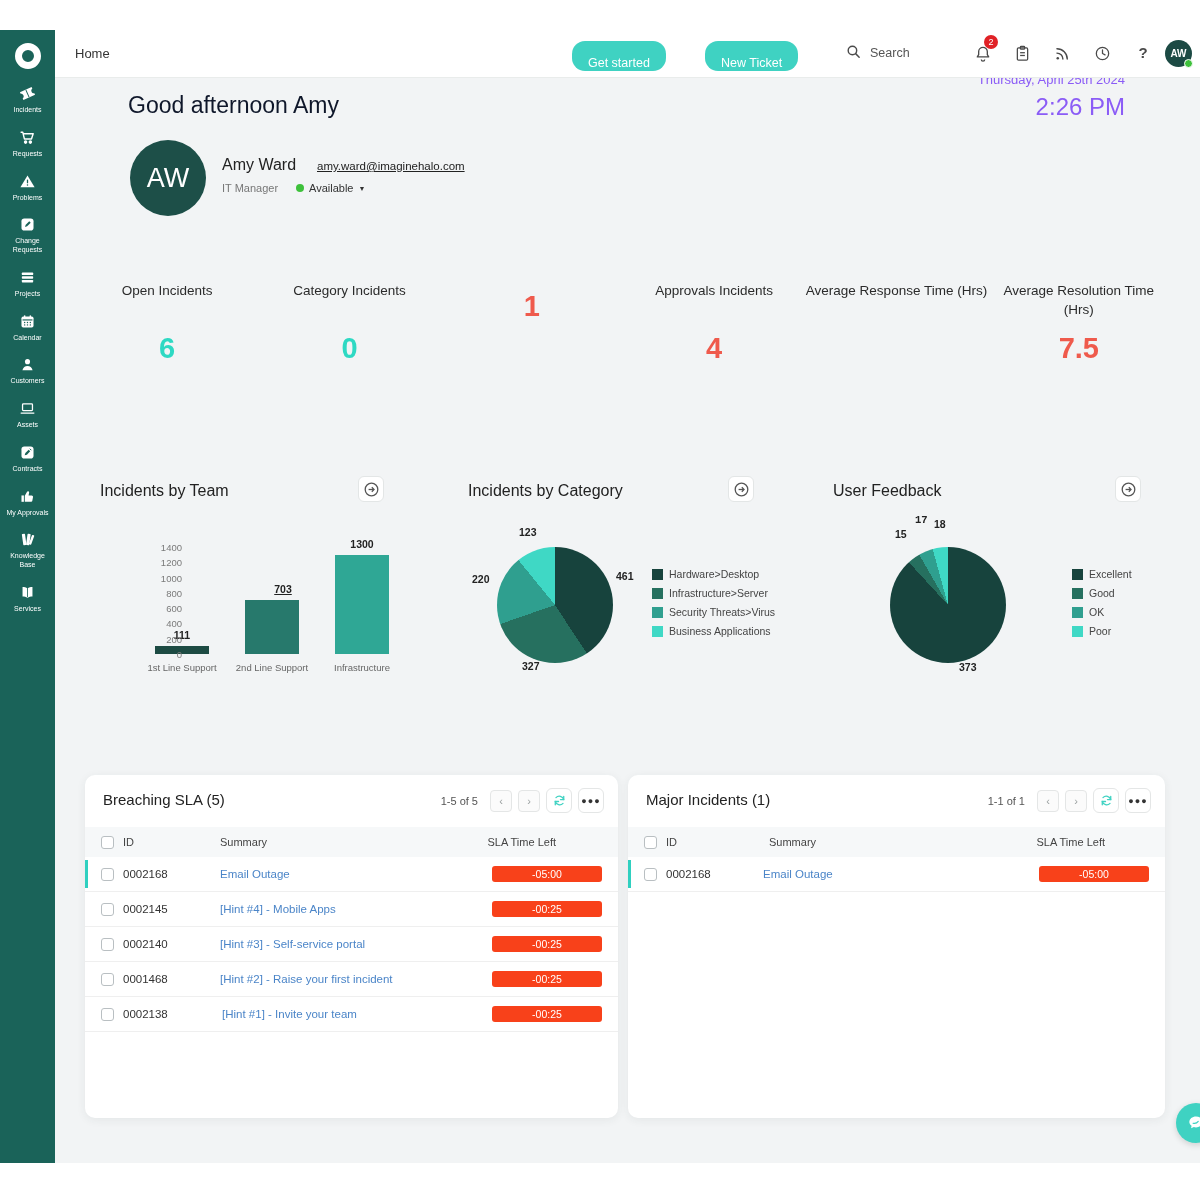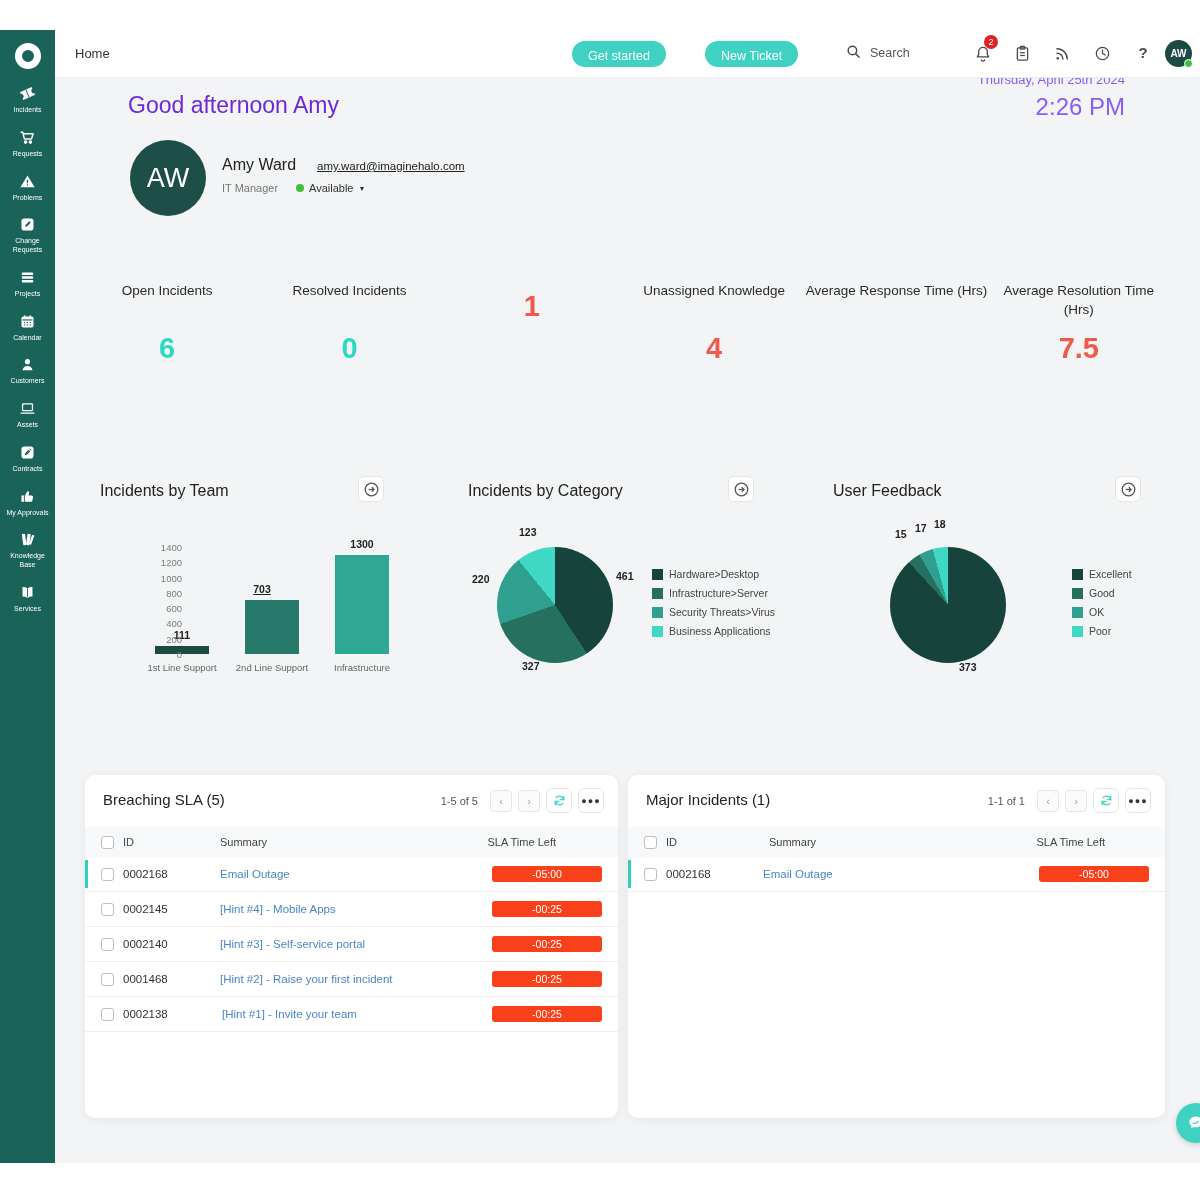--- a/index.html
+++ b/index.html
@@ -10,32 +10,32 @@
   .sidebar { position:absolute; left:0; top:0; width:55px; height:100%; background:#1a6359; z-index:5; }
   .logo { width:26px; height:26px; border:7px solid #fff; border-radius:50%; margin:13px auto 16px auto; }
   .nav { display:flex; flex-direction:column; align-items:center; gap:14px; }
   .nav-item { width:55px; display:flex; flex-direction:column; align-items:center; cursor:pointer; }
   .nav-ic { height:17px; display:flex; align-items:center; justify-content:center; }
   .nav-lb { margin-top:4px; font-size:7px; color:#ffffff; text-align:center; line-height:1.25; font-weight:500; max-width:52px; }
 
   
   .topbar { position:absolute; left:55px; top:0; width:1145px; height:48px; background:#ffffff; border-bottom:1px solid #e9eceb; z-index:4; }
   .home { position:absolute; left:20px; top:16px; font-size:13px; color:#333; }
-  .pill { position:absolute; top:11px; height:26px; border-radius:13px; background:#3fd2c2; color:#fff; font-size:12.5px; border:none; padding:8px 16px; cursor:pointer; }
+  .pill { position:absolute; top:11px; height:26px; border-radius:13px; background:#3fd2c2; color:#fff; font-size:12.5px; border:none; padding:15px 16px; cursor:pointer; }
   .pill.gs { left:517px; }
   .pill.nt { left:650px; }
   .searchbox { position:absolute; left:790px; top:13px; display:flex; align-items:center; gap:8px; color:#555; font-size:12.5px; cursor:pointer; }
   .tico { position:absolute; top:14px; width:20px; height:20px; cursor:pointer; }
   .bellwrap { position:absolute; left:918px; top:14px; width:20px; height:20px; cursor:pointer; }
   .badge { position:absolute; left:11px; top:-9px; min-width:14px; height:14px; border-radius:7px; background:#e02126; color:#fff; font-size:9px; display:flex; align-items:center; justify-content:center; padding:0 3px; }
   .avatar-sm { position:absolute; left:1110px; top:10px; width:27px; height:27px; border-radius:50%; background:#1c4a44; color:#fff; font-size:10px; font-weight:bold; display:flex; align-items:center; justify-content:center; cursor:pointer; }
   .avatar-sm .dot { position:absolute; right:-1px; bottom:-1px; width:9px; height:9px; background:#3ec13b; border:1.5px solid #fff; border-radius:50%; }
 
   
-  .greet { position:absolute; left:128px; top:62px; font-size:23px; font-weight:500; color:#6d28d9; }
+  .greet { position:absolute; left:128px; top:62px; font-size:23px; font-weight:500; color:#0f172a; }
   .datebox { position:absolute; right:75px; top:42px; text-align:right; color:#8b5cf6; }
   .datebox .d { font-size:13px; }
   .datebox .t { font-size:24px; font-weight:500; margin-top:6px; }
   .avatar-lg { position:absolute; left:130px; top:110px; width:76px; height:76px; border-radius:50%; background:#1d4f48; color:#fff; font-size:27px; display:flex; align-items:center; justify-content:center; }
   .pname { position:absolute; left:222px; top:126px; font-size:16px; color:#222; }
   .pemail { position:absolute; left:317px; top:130px; font-size:11.5px; color:#222; text-decoration:underline; cursor:pointer; }
   .prole { position:absolute; left:222px; top:152px; font-size:11px; color:#777; }
   .pstatus { position:absolute; left:296px; top:152px; display:flex; align-items:center; gap:5px; font-size:11px; color:#333; cursor:pointer; }
   .gdot { width:8px; height:8px; border-radius:50%; background:#3ec13b; }
   .caret { font-size:7px; color:#333; }
@@ -284,28 +284,28 @@
     <span>Available</span>
     <span class="caret">▼</span>
   </div>
 
   <div class="stats">
       <div class="stat">
         <div class="lb">Open Incidents</div>
         <div class="vl" style="color: rgb(46, 217, 195);">6</div>
       </div>
       <div class="stat">
-        <div class="lb">Resolved Incidents</div>
+        <div class="lb">Category Incidents</div>
         <div class="vl" style="color: rgb(46, 217, 195);">0</div>
       </div>
       <div class="stat">
         <div class="vl" style="color: rgb(239, 90, 76);">1</div>
       </div>
       <div class="stat">
-        <div class="lb">Unassigned Knowledge</div>
+        <div class="lb">Approvals Incidents</div>
         <div class="vl" style="color: rgb(239, 90, 76);">4</div>
       </div>
       <div class="stat">
         <div class="lb">Average Response Time (Hrs)</div>
       </div>
       <div class="stat">
         <div class="lb">Average Resolution Time (Hrs)</div>
         <div class="vl" style="color: rgb(239, 90, 76);">7.5</div>
       </div>
     </div>
@@ -316,21 +316,21 @@
       <svg width="15" height="15" viewBox="0 0 15 15" fill="none" stroke="#555" stroke-width="1.3">
           <circle cx="7.5" cy="7.5" r="6.3"></circle>
           <line x1="4.6" y1="7.5" x2="9.6" y2="7.5"></line>
           <path d="M7.8 5.3l2.2 2.2-2.2 2.2"></path>
         </svg>
     </div>
     <div class="barplot" id="barplot">
         <div class="bar" style="left: 15px; height: 8.48357px; background: rgb(29, 75, 67);"></div>
         <span class="bar-val" style="left: 15px; bottom: 13.4836px;">111</span>
         <div class="bar" style="left: 105px; height: 53.7293px; background: rgb(39, 121, 108);"></div>
-        <span class="bar-val" style="left: 95px; bottom: 58.7293px; text-decoration: underline;">703</span>
+        <span class="bar-val" style="left: 116px; bottom: 58.7293px; text-decoration: underline;">703</span>
         <div class="bar" style="left: 195px; height: 99.3571px; background: rgb(47, 167, 149);"></div>
         <span class="bar-val" style="left: 195px; bottom: 104.357px;">1300</span>
       </div>
     <div id="barticks">
         <span class="ytick" style="top: 189px;">0</span>
         <span class="ytick" style="top: 173.714px;">200</span>
         <span class="ytick" style="top: 158.429px;">400</span>
         <span class="ytick" style="top: 143.143px;">600</span>
         <span class="ytick" style="top: 127.857px;">800</span>
         <span class="ytick" style="top: 112.571px;">1000</span>
@@ -382,21 +382,21 @@
     <div class="csec-title">User Feedback</div>
     <div class="goto-btn">
       <svg width="15" height="15" viewBox="0 0 15 15" fill="none" stroke="#555" stroke-width="1.3">
           <circle cx="7.5" cy="7.5" r="6.3"></circle>
           <line x1="4.6" y1="7.5" x2="9.6" y2="7.5"></line>
           <path d="M7.8 5.3l2.2 2.2-2.2 2.2"></path>
         </svg>
     </div>
     <div class="pie" id="pie-fb" style="left: 67px; top: 87px; background: conic-gradient(rgb(23, 67, 61) 0deg, rgb(23, 67, 61) 317.447deg, rgb(38, 112, 95) 317.447deg, rgb(38, 112, 95) 330.213deg, rgb(47, 159, 143) 330.213deg, rgb(47, 159, 143) 344.681deg, rgb(63, 216, 197) 344.681deg, rgb(63, 216, 197) 360deg);"></div>
     <span class="pie-lbl" style="left:72px; top:68px;">15</span>
-    <span class="pie-lbl" style="left:92px; top:62px;">17</span>
+    <span class="pie-lbl" style="left:92px; top:54px;font-family:Liberation Mono, monospace;">17</span>
     <span class="pie-lbl" style="left:111px; top:58px;">18</span>
     <span class="pie-lbl" style="left:136px; top:201px;">373</span>
     <div class="legend" style="left:249px; top:108px;" id="legend-fb">
         <div class="lg-item">
           <span class="lg-sw" style="background: rgb(23, 67, 61);"></span>
           <span>Excellent</span>
         </div>
         <div class="lg-item">
           <span class="lg-sw" style="background: rgb(38, 112, 95);"></span>
           <span>Good</span>

